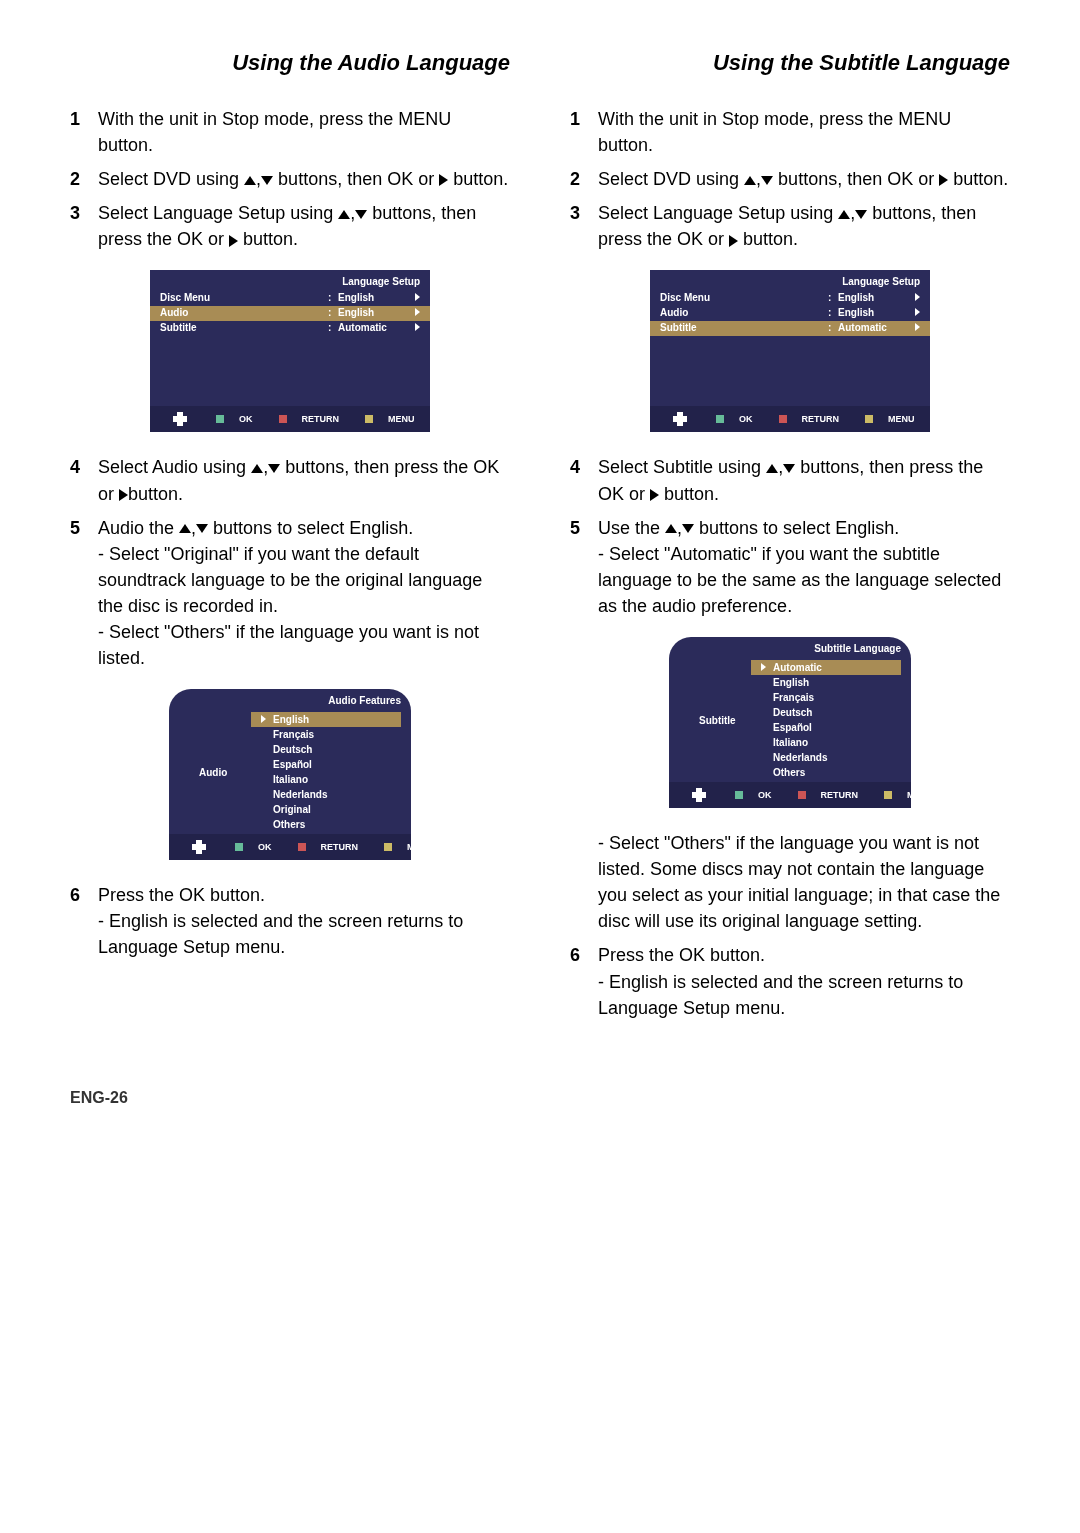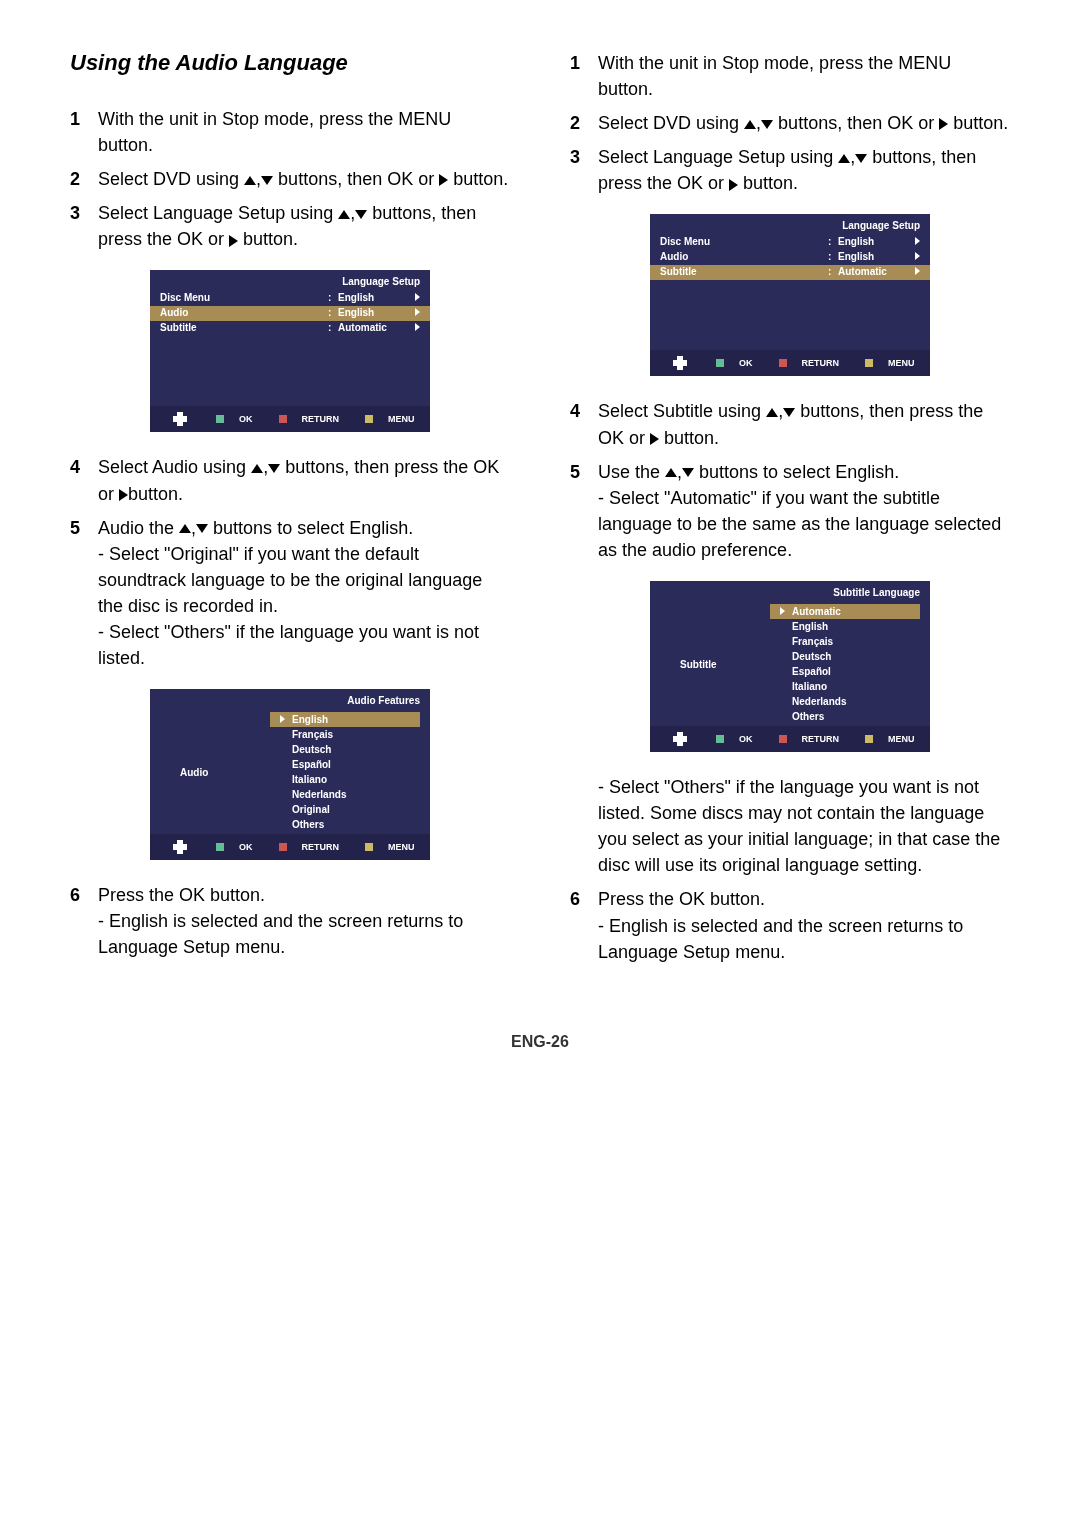--- a/index.html
+++ b/index.html
@@ -30,20 +30,21 @@
     gap: 60px;
   }
   .col {
     flex: 1;
   }
   .section-title {
     font-style: italic;
     font-weight: 700;
     font-size: 22px;
     margin: 0 0 30px 0;
+    text-align: right;
   }
   .steps {
     list-style: none;
     padding: 0;
     margin: 0;
   }
   .steps li {
     display: flex;
     align-items: flex-start;
     font-size: 18px;
@@ -131,26 +132,27 @@
       linear-gradient(#fff,#fff) center/6px 14px no-repeat,
       linear-gradient(#fff,#fff) center/14px 6px no-repeat;
     display:inline-block;
   }
   .osd-foot span { display: inline-flex; align-items: center; gap: 3px; padding-left: 12px; }
   .sq-g { width:8px;height:8px;background:#6b9;display:inline-block;}
   .sq-r { width:8px;height:8px;background:#c55;display:inline-block;}
   .sq-y { width:8px;height:8px;background:#cb6;display:inline-block;}
 
   .osd-lang {
-    width: 280px;
+    width: 242px;
     margin: 18px auto 22px auto;
     background: #2b2b5a;
     color: #fff;
     font-size: 10px;
     font-weight: 700;
+    border-radius: 22px;
   }
   .osd-lang .osd-head { text-align: right; padding: 6px 10px 4px; }
   .osd-lang-body { display:flex; }
   .osd-lang-body .side {
     flex:1;
     display:flex;
     align-items:center;
     padding-left:30px;
   }
   .osd-lang-body .list {
@@ -171,21 +173,21 @@
     position:absolute;
     left: 10px;
     top: 3px;
     display:inline-block;
     width:0;height:0;
     border-top:4px solid transparent;
     border-bottom:4px solid transparent;
     border-left:5px solid #fff;
   }
   .page-num {
-    text-align: center;
+    text-align: left;
     font-weight: 700;
     font-size: 16px;
     margin-top: 60px;
     color: #333;
   }
 </style>
 </head>
 <body>
 
 <div class="page">
@@ -311,20 +313,21 @@
             <span class="num">6</span>
           <span class="body">
             <span>Press the OK button.</span>
             <span class="sub-bullet"><span>- English is selected and the screen returns to </span><span class="bold">Language Setup</span><span> menu.</span></span>
           </span>
           </li>
       </ol>
     </div>
 
     <div class="col">
+      <p class="section-title">Using the Subtitle Language</p>
       <ol class="steps">
         <li>
             <span class="num">1</span>
           <span class="body">With the unit in Stop mode, press the MENU button.</span>
           </li>
         <li>
             <span class="num">2</span>
           <span class="body">
             <span>Select </span><span class="bold">DVD</span><span> using </span><span class="tri tri-up"></span>,<span class="tri tri-down"></span><span> buttons, then OK or </span><span class="tri tri-right"></span><span> button.</span>
           </span>

